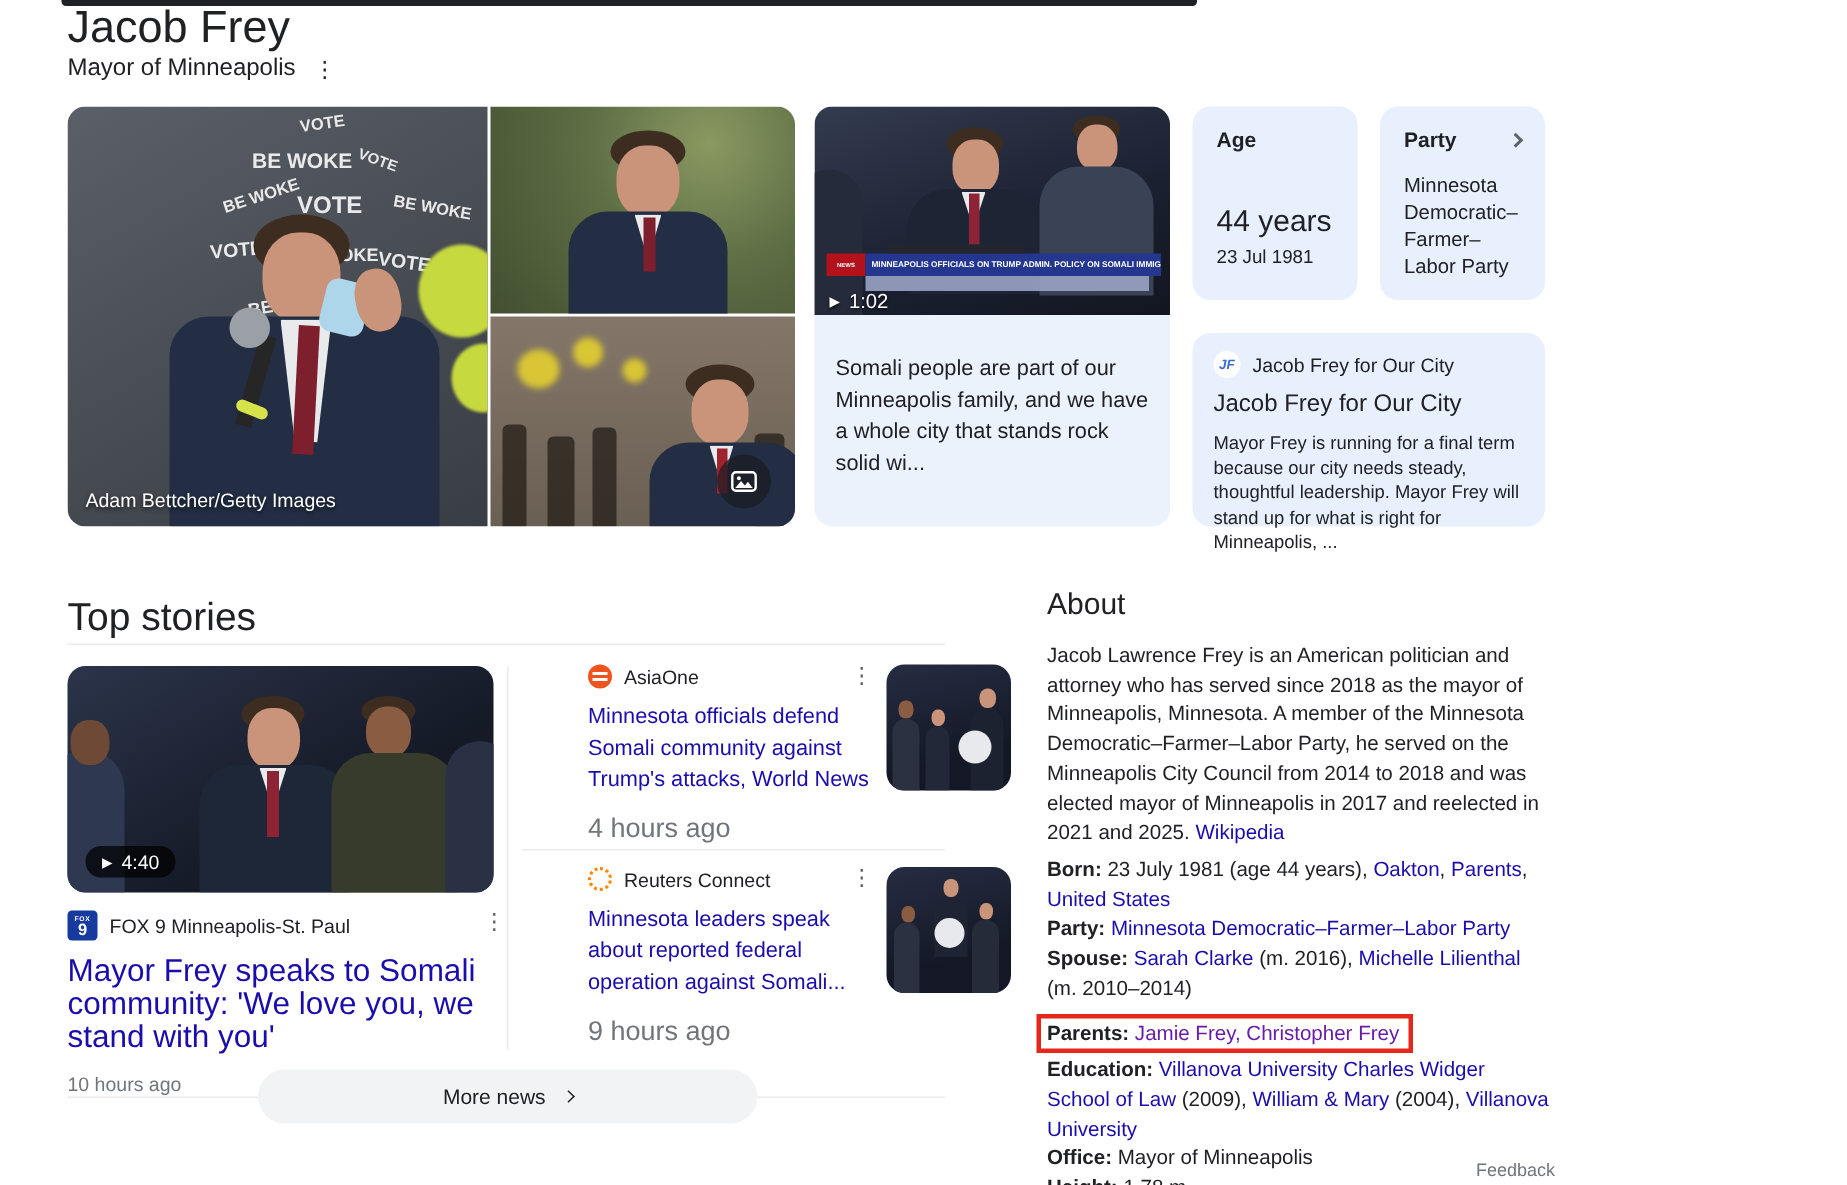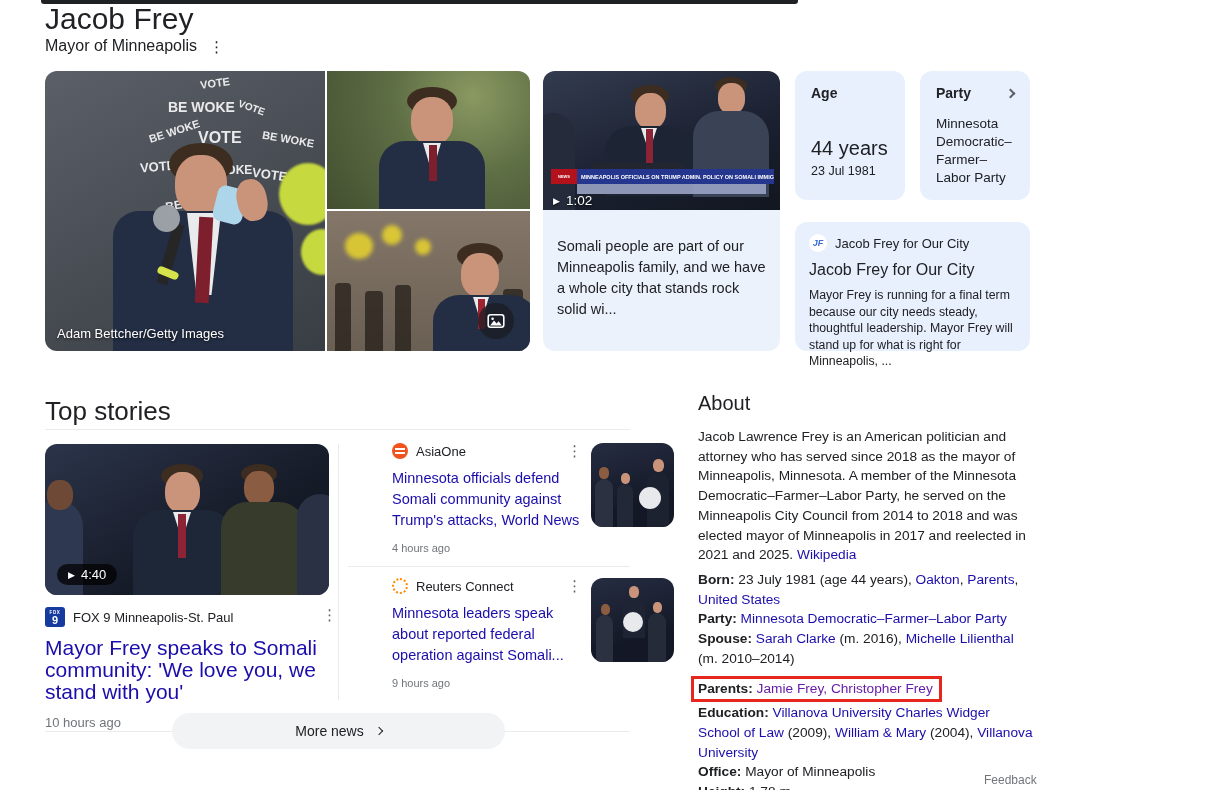--- a/index.html
+++ b/index.html
@@ -87,21 +87,21 @@
   .fox9 .f2 { font-size:11px; font-weight:bold; line-height:10px; }
   .ms-headline { margin-top:10px; width:292px; font-size:21px; line-height:22px; color:#1a0dab; cursor:pointer; }
   .ms-time { margin-top:12px; font-size:13px; color:#70757a; }
 
   .sstory { position:absolute; left:349px; width:282px; display:flex; justify-content:space-between;margin-left:43px; }
   .stext { width:190px; }
   .slogo-asiaone { position:relative; width:16px; height:16px; border-radius:50%; background:#f0541e; flex:none; }
   .slogo-asiaone::before { content:""; position:absolute; left:3px; top:5px; width:10px; height:2px; background:#fff; box-shadow:0 4px 0 #fff; }
   .slogo-reuters { width:16px; height:16px; border-radius:50%; border:2px dotted #f80; flex:none; }
   .sheadline { margin-top:9px; font-size:14.5px; line-height:21px; color:#1a0dab; cursor:pointer; }
-  .stime { margin-top:11px; font-size:11px; color:#70757a; }
+  .stime { margin-top:11px; font-size:18px; color:#70757a; }
   .sthumb { position:relative; width:83px; height:84px; border-radius:12px; background:linear-gradient(165deg,#262d42 0%,#141826 70%); overflow:hidden; flex:none; cursor:pointer; }
   .seal { position:absolute; background:#e8e9ec; border-radius:50%; }
 
   .more-btn { position:absolute; left:172px; top:713px; width:333px; height:36px; border-radius:18px; background:#f1f3f4; display:flex; align-items:center; justify-content:center; gap:12px; font-size:14px; color:#202124; cursor:pointer; z-index:2; }
   .more-btn .chev { width:6px; height:6px; border-width:1.6px; border-color:#202124; }
 
   
   .about-heading { position:absolute; left:698px; top:392px; font-size:20px; font-weight:400; color:#202124; }
   .about-para { position:absolute; left:698px; top:427px; width:336px; font-size:13.7px; line-height:19.7px; color:#202124; }
   .p-link { color:#1a0dab; cursor:pointer; }

